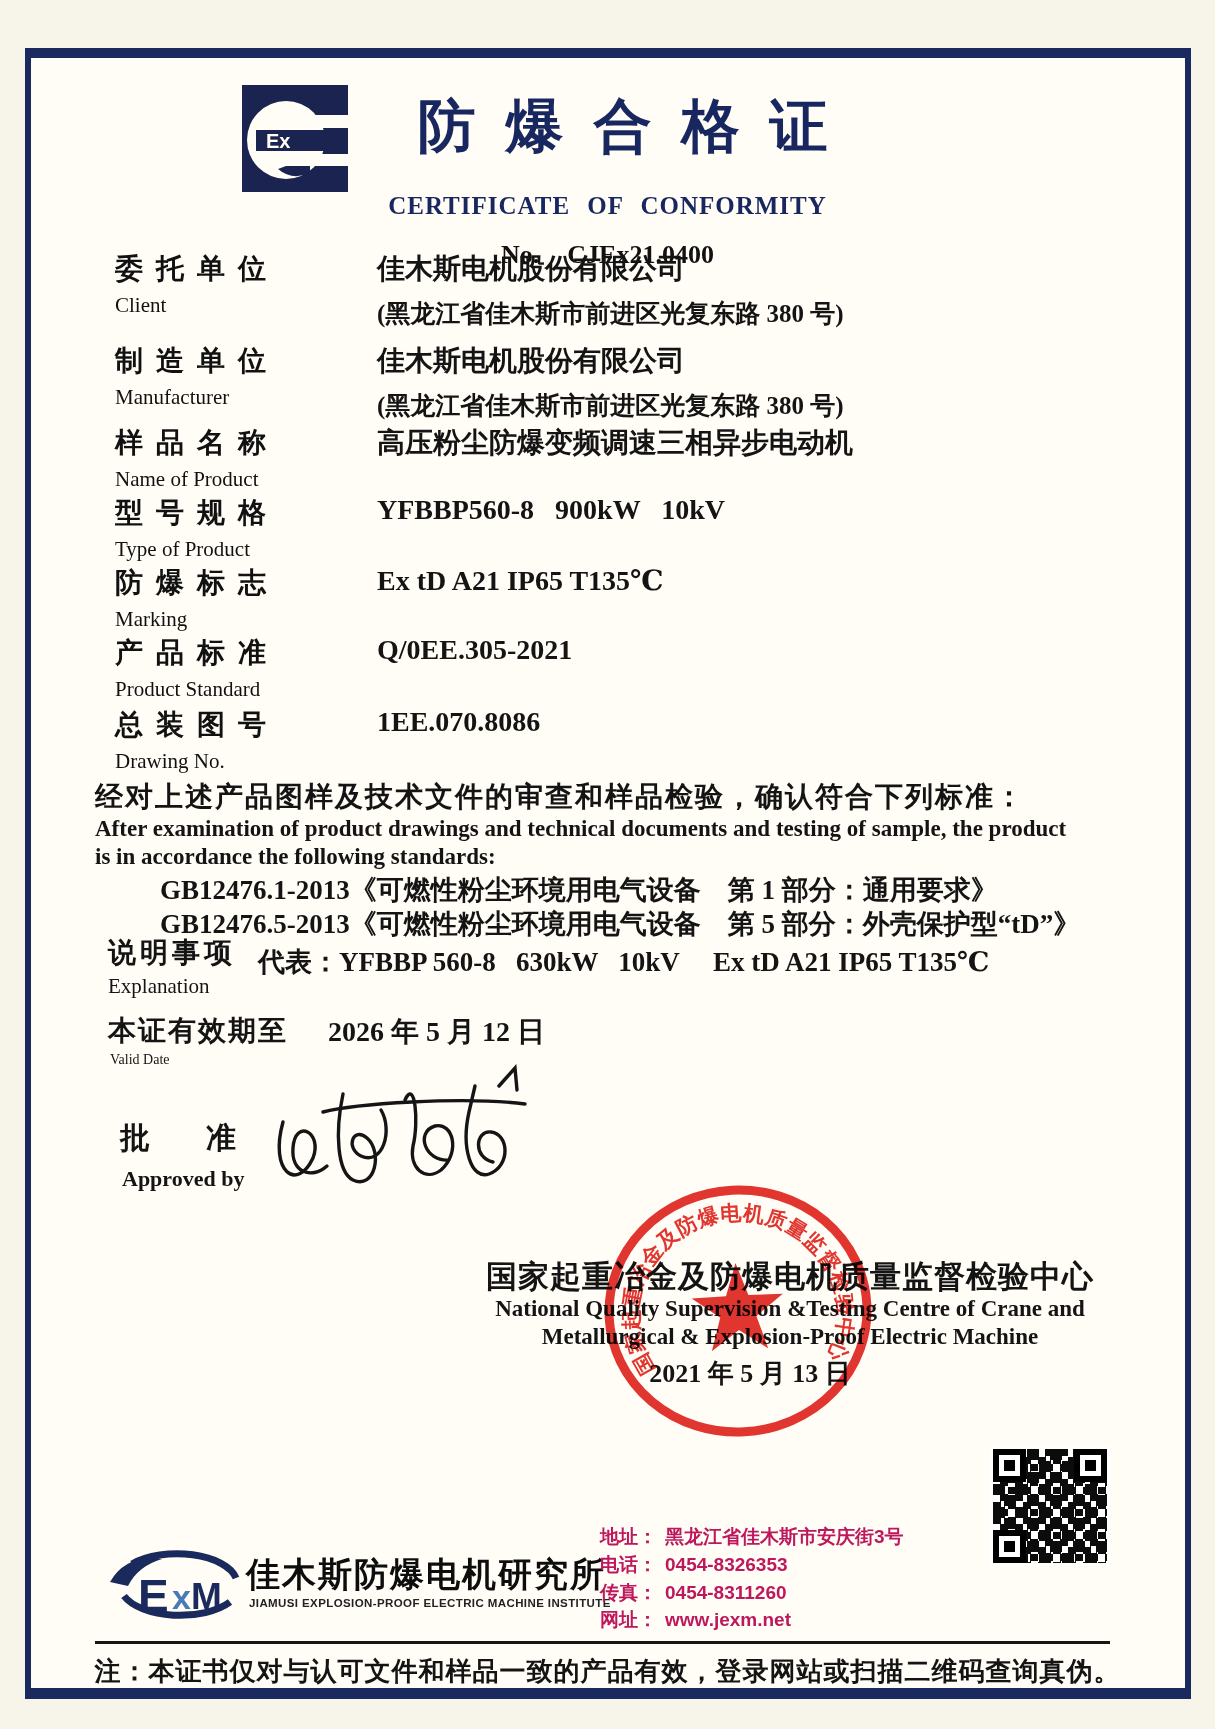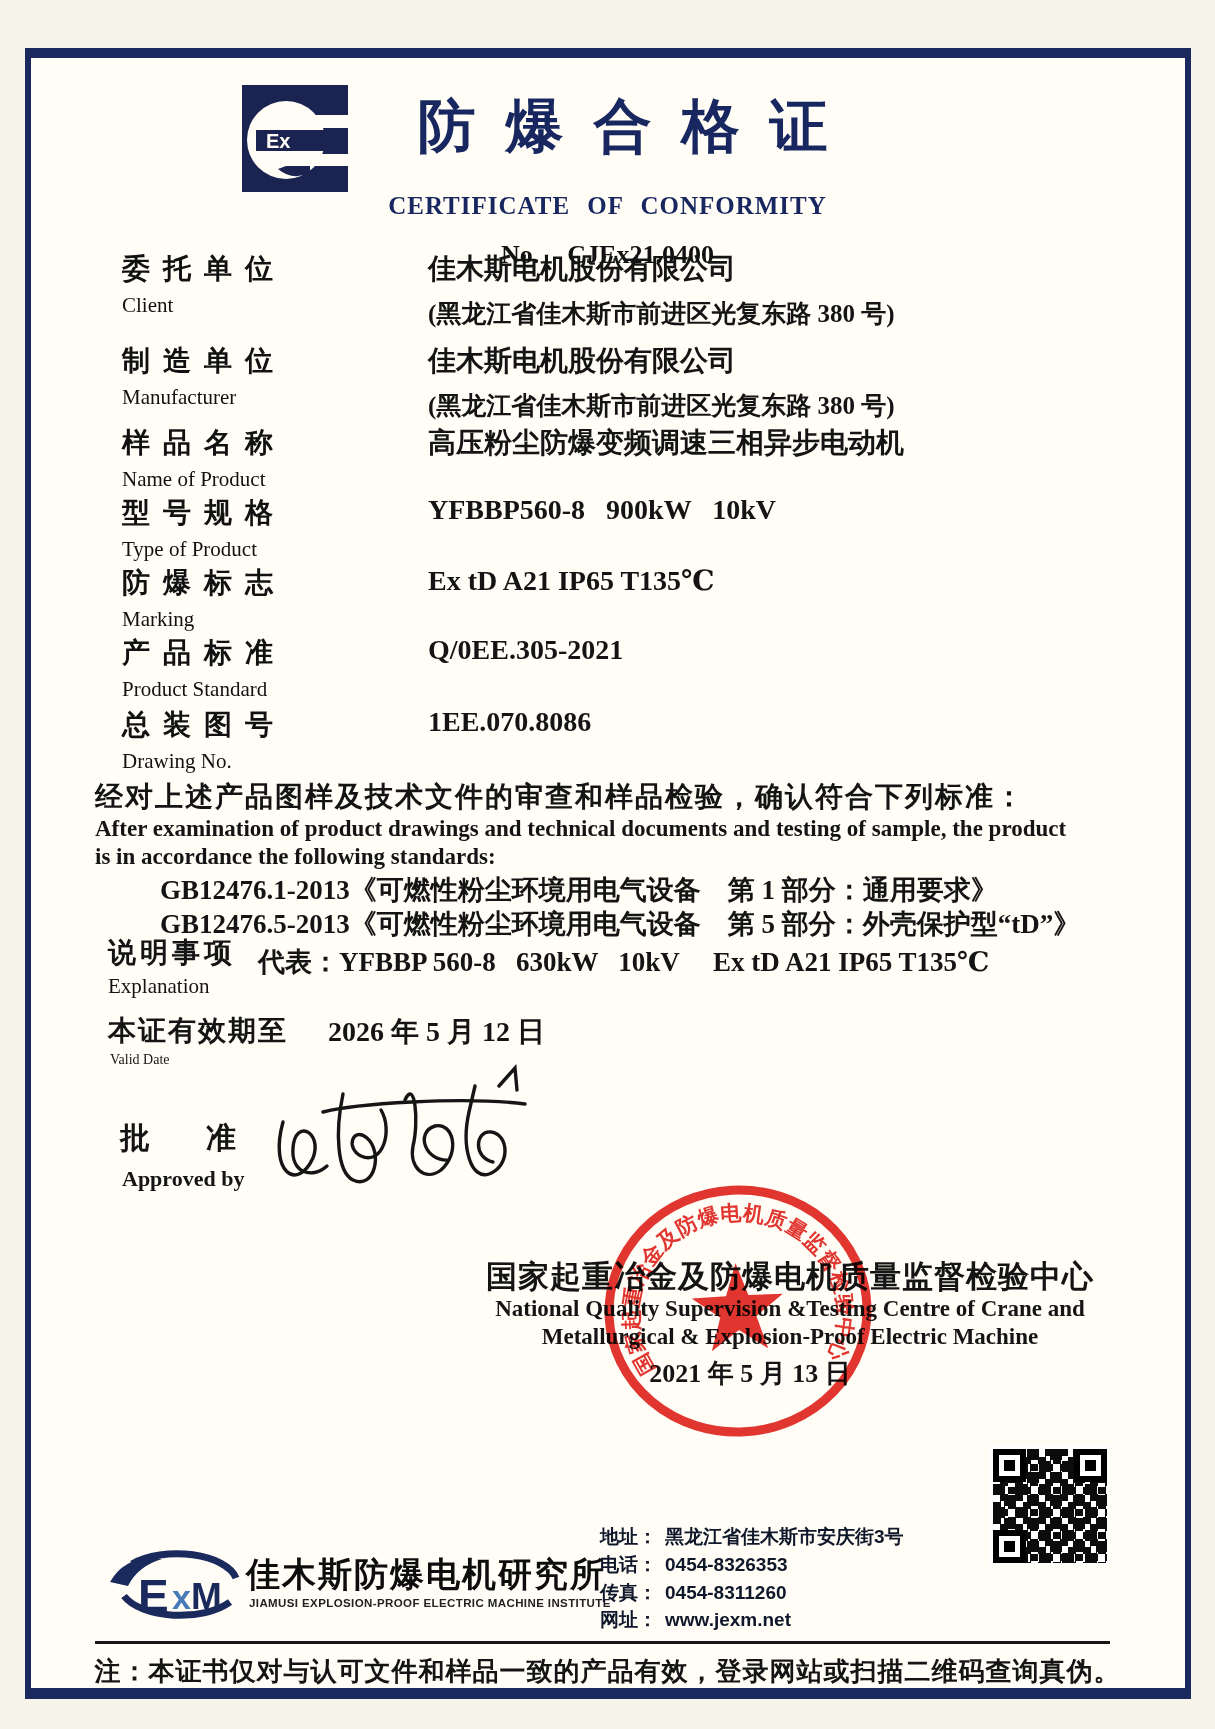--- a/index.html
+++ b/index.html
@@ -8,21 +8,21 @@
   .frame{position:absolute;left:25px;top:48px;width:1166px;height:1651px;box-sizing:border-box;
         border-top:10px solid #1b2a5e;border-bottom:11px solid #1b2a5e;
         border-left:6px solid #1b2a5e;border-right:6px solid #1b2a5e;background:#fffdf6;}
   .abs{position:absolute;}
   .ctr{left:20px;width:1175px;text-align:center;}
   .title-cn{top:88px;font-size:58px;font-weight:700;color:#18275f;letter-spacing:30px;padding-left:30px;
             font-family:"Liberation Sans","DejaVu Sans",sans-serif;}
   .title-en{top:192px;font-size:25px;font-weight:700;color:#18275f;letter-spacing:1px;word-spacing:10px;}
   .cert-no{top:240px;font-size:26px;font-weight:700;color:#111;}
   .cert-no span{margin:4px 14px;}
-  .frow{position:absolute;left:122px;display:flex;gap:44px;}
+  .frow{position:absolute;left:115px;display:flex;}
   .lcol{width:262px;}
   .lab-cn{font-size:28px;font-weight:600;letter-spacing:13px;color:#111;}
   .lab-en{font-size:21px;color:#111;margin-top:5px;}
   .val{font-size:28px;font-weight:700;white-space:pre;}
   .sub{font-size:25px;font-weight:600;margin-top:9px;white-space:pre;text-align:right;}
   .stmt-cn{top:778px;left:95px;font-size:28px;font-weight:600;letter-spacing:2px;}
   .stmt-en{left:95px;font-size:23px;font-weight:600;}
   .std{left:160px;font-size:27px;font-weight:600;white-space:pre;}
   .expl-lab{top:934px;left:108px;font-size:28px;font-weight:600;letter-spacing:4px;}
   .expl-val{top:936px;left:258px;font-size:27px;font-weight:700;white-space:pre;margin-top:8px;}
@@ -43,21 +43,21 @@
   .qr-pat{position:absolute;left:3px;top:3px;right:3px;bottom:3px;
       background:
         repeating-conic-gradient(#0c0c0c 0 25%, rgba(0,0,0,0) 0 50%) 0 0/15px 15px,
         repeating-conic-gradient(#0c0c0c 0 25%, #fff 0 50%) 0 0/23px 23px;}
   .fp{position:absolute;width:33px;height:33px;background:#fff;border:6px solid #000;box-sizing:border-box;}
   .fp div{position:absolute;left:5px;top:5px;width:11px;height:11px;background:#000;}
   .inst-cn{left:246px;top:1552px;font-size:34px;font-weight:700;letter-spacing:2px;color:#0d0d0d;
            font-family:"Liberation Sans","DejaVu Sans",sans-serif;}
   .inst-en{left:249px;top:1597px;font-size:11.5px;font-weight:700;letter-spacing:.4px;color:#222;
            font-family:"Liberation Sans","DejaVu Sans",sans-serif;}
-  .contact{left:600px;font-size:19px;font-weight:700;color:#0f172a;
+  .contact{left:600px;font-size:19px;font-weight:700;color:#be185d;
            font-family:"Liberation Sans","DejaVu Sans",sans-serif;}
   .contact b{margin-right:8px;font-weight:700;}
   .divider{left:95px;top:1641px;width:1015px;height:3px;background:#161616;}
   .note{top:1654px;font-size:26px;font-weight:600;letter-spacing:1px;}
   svg text{font-family:"Liberation Sans","DejaVu Sans",sans-serif;}
 </style>
 </head>
 <body>
 
 <div class="page">

